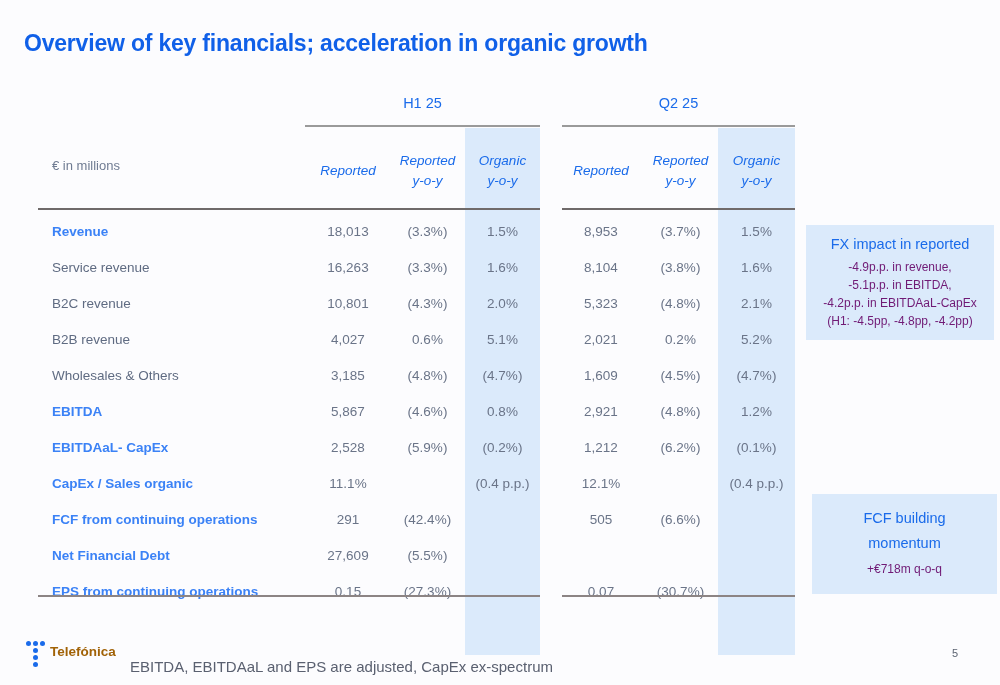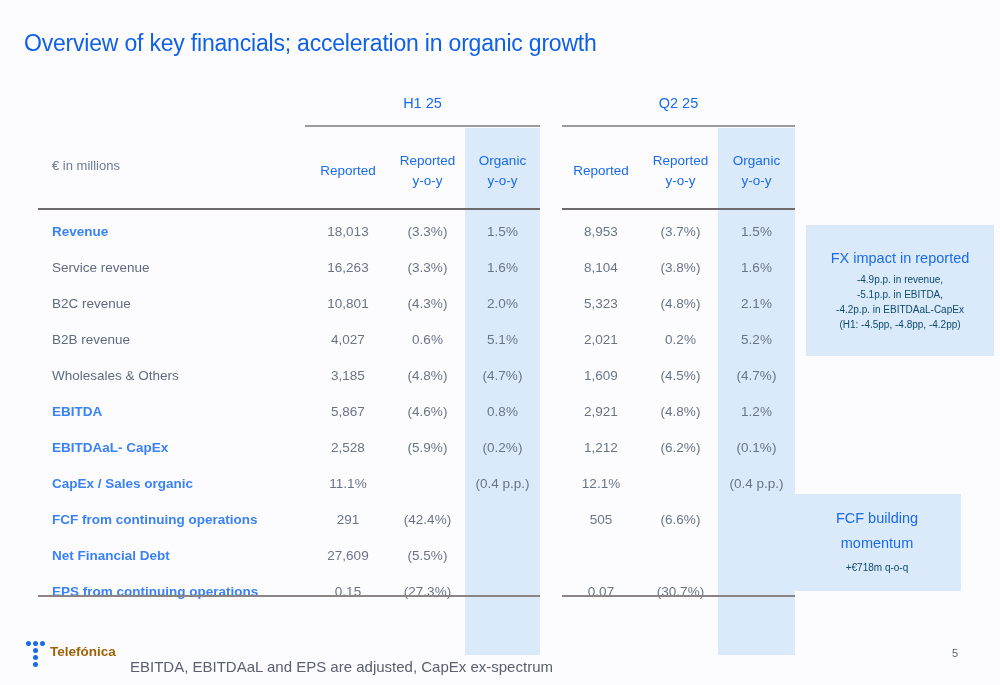--- a/index.html
+++ b/index.html
@@ -7,21 +7,21 @@
     width:1000px; height:685px;
     background:#fcfcfe;
     font-family:"Liberation Sans", sans-serif;
     overflow:hidden;
   }
   .slide { position:relative; width:1000px; height:685px; background:#fcfcfe; }
 
   
   .title {
     position:absolute; left:24px; top:30px;
-    font-size:23px; font-weight:normal; color:#1060e8;
+    font-size:23px; font-weight:bold; color:#1060e8;
     letter-spacing:-0.2px; white-space:nowrap;
   }
 
   
   .table-area { position:absolute; left:0; top:95px; width:810px; }
 
   .grp-row { position:relative; height:30px; }
   .grp-title {
     position:absolute; top:0; text-align:center;
     font-size:14.5px; color:#1a6bea; font-weight:normal;
@@ -34,21 +34,21 @@
   }
   .hdr-rule.h1 { left:305px; width:235px; }
   .hdr-rule.q2 { left:562px; width:233px; }
 
   .unit-label {
     position:absolute; left:52px; top:63px;
     font-size:13px; color:#6f7b92;
   }
 
   
-  .colhdr { position:relative; height:78px; margin-top:2px; }
+  .colhdr { position:relative; height:78px; margin-top:2px;font-style:italic; }
   .colhdr-cell {
     position:absolute; top:0; height:78px;
     display:flex; flex-direction:column; justify-content:center; align-items:center;
     font-size:13.5px; color:#1a6bea; line-height:1.45; text-align:center;
   }
 
   
   .hl-band {
     position:absolute; top:33px; height:527px;
     background:#dbeafb;
@@ -87,30 +87,30 @@
   .c-h1-rep { left:303px; width:90px; }
   .c-h1-yoy { left:385px; width:85px; }
   .c-h1-org { left:465px; width:75px; }
   .c-q2-rep { left:556px; width:90px; }
   .c-q2-yoy { left:638px; width:85px; }
   .c-q2-org { left:718px; width:77px; }
 
   
   .callout {
     position:absolute; background:#dbeafb; text-align:center;
-    padding:24px 8px;
+    padding:10px 8px;
   }
   .callout .ctitle {
     color:#1a6bea; font-size:14.5px; line-height:1.3; margin-bottom:4px;
   }
   .callout .cline {
-    color:#0c4a6e; font-size:10px; line-height:1.5;
+    color:#701a75; font-size:12px; line-height:1.5;
   }
   #fx-callout { left:806px; top:225px; width:188px; }
-  #fcf-callout { left:793px; top:494px; width:168px; padding:14px 0 16px; }
+  #fcf-callout { left:812px; top:494px; width:185px; padding:14px 0 16px; }
   #fcf-callout .ctitle { line-height:1.45; }
   #fcf-callout .cline { margin-top:6px; }
 
   
   .footer { position:absolute; left:0; bottom:0; width:1000px; height:52px; }
   .logo { position:absolute; left:24px; top:8px; width:24px; height:26px; }
   .logo .d { position:absolute; width:5px; height:5px; border-radius:50%; background:#1a6bea; }
   .logo-text {
     position:absolute; left:50px; top:11px;
     font-size:13.5px; font-weight:bold; color:#a16207;

